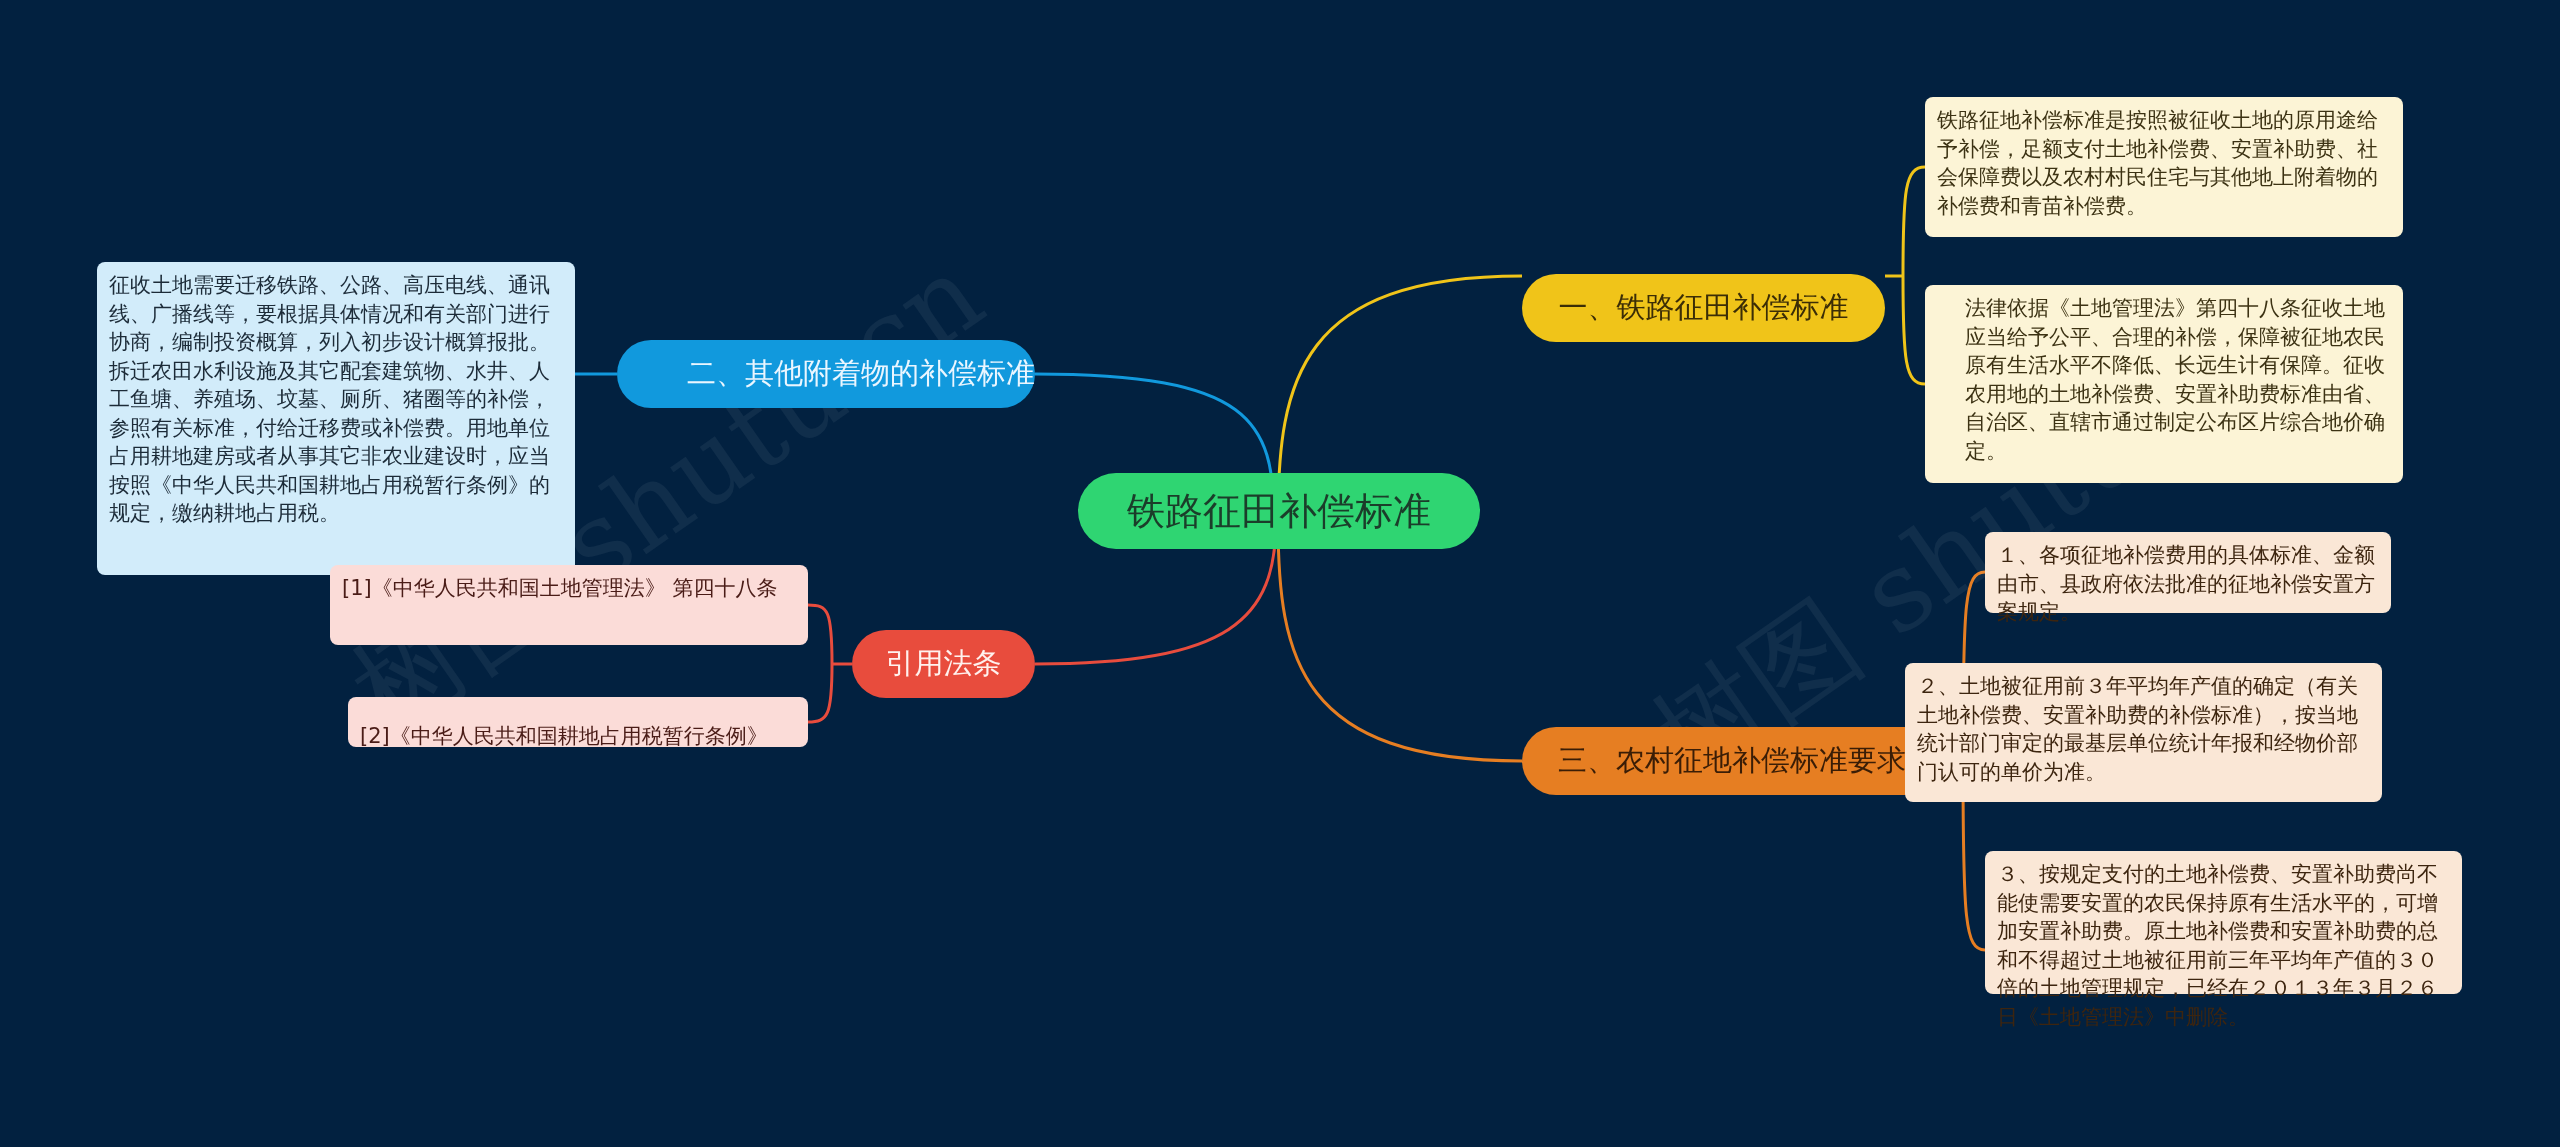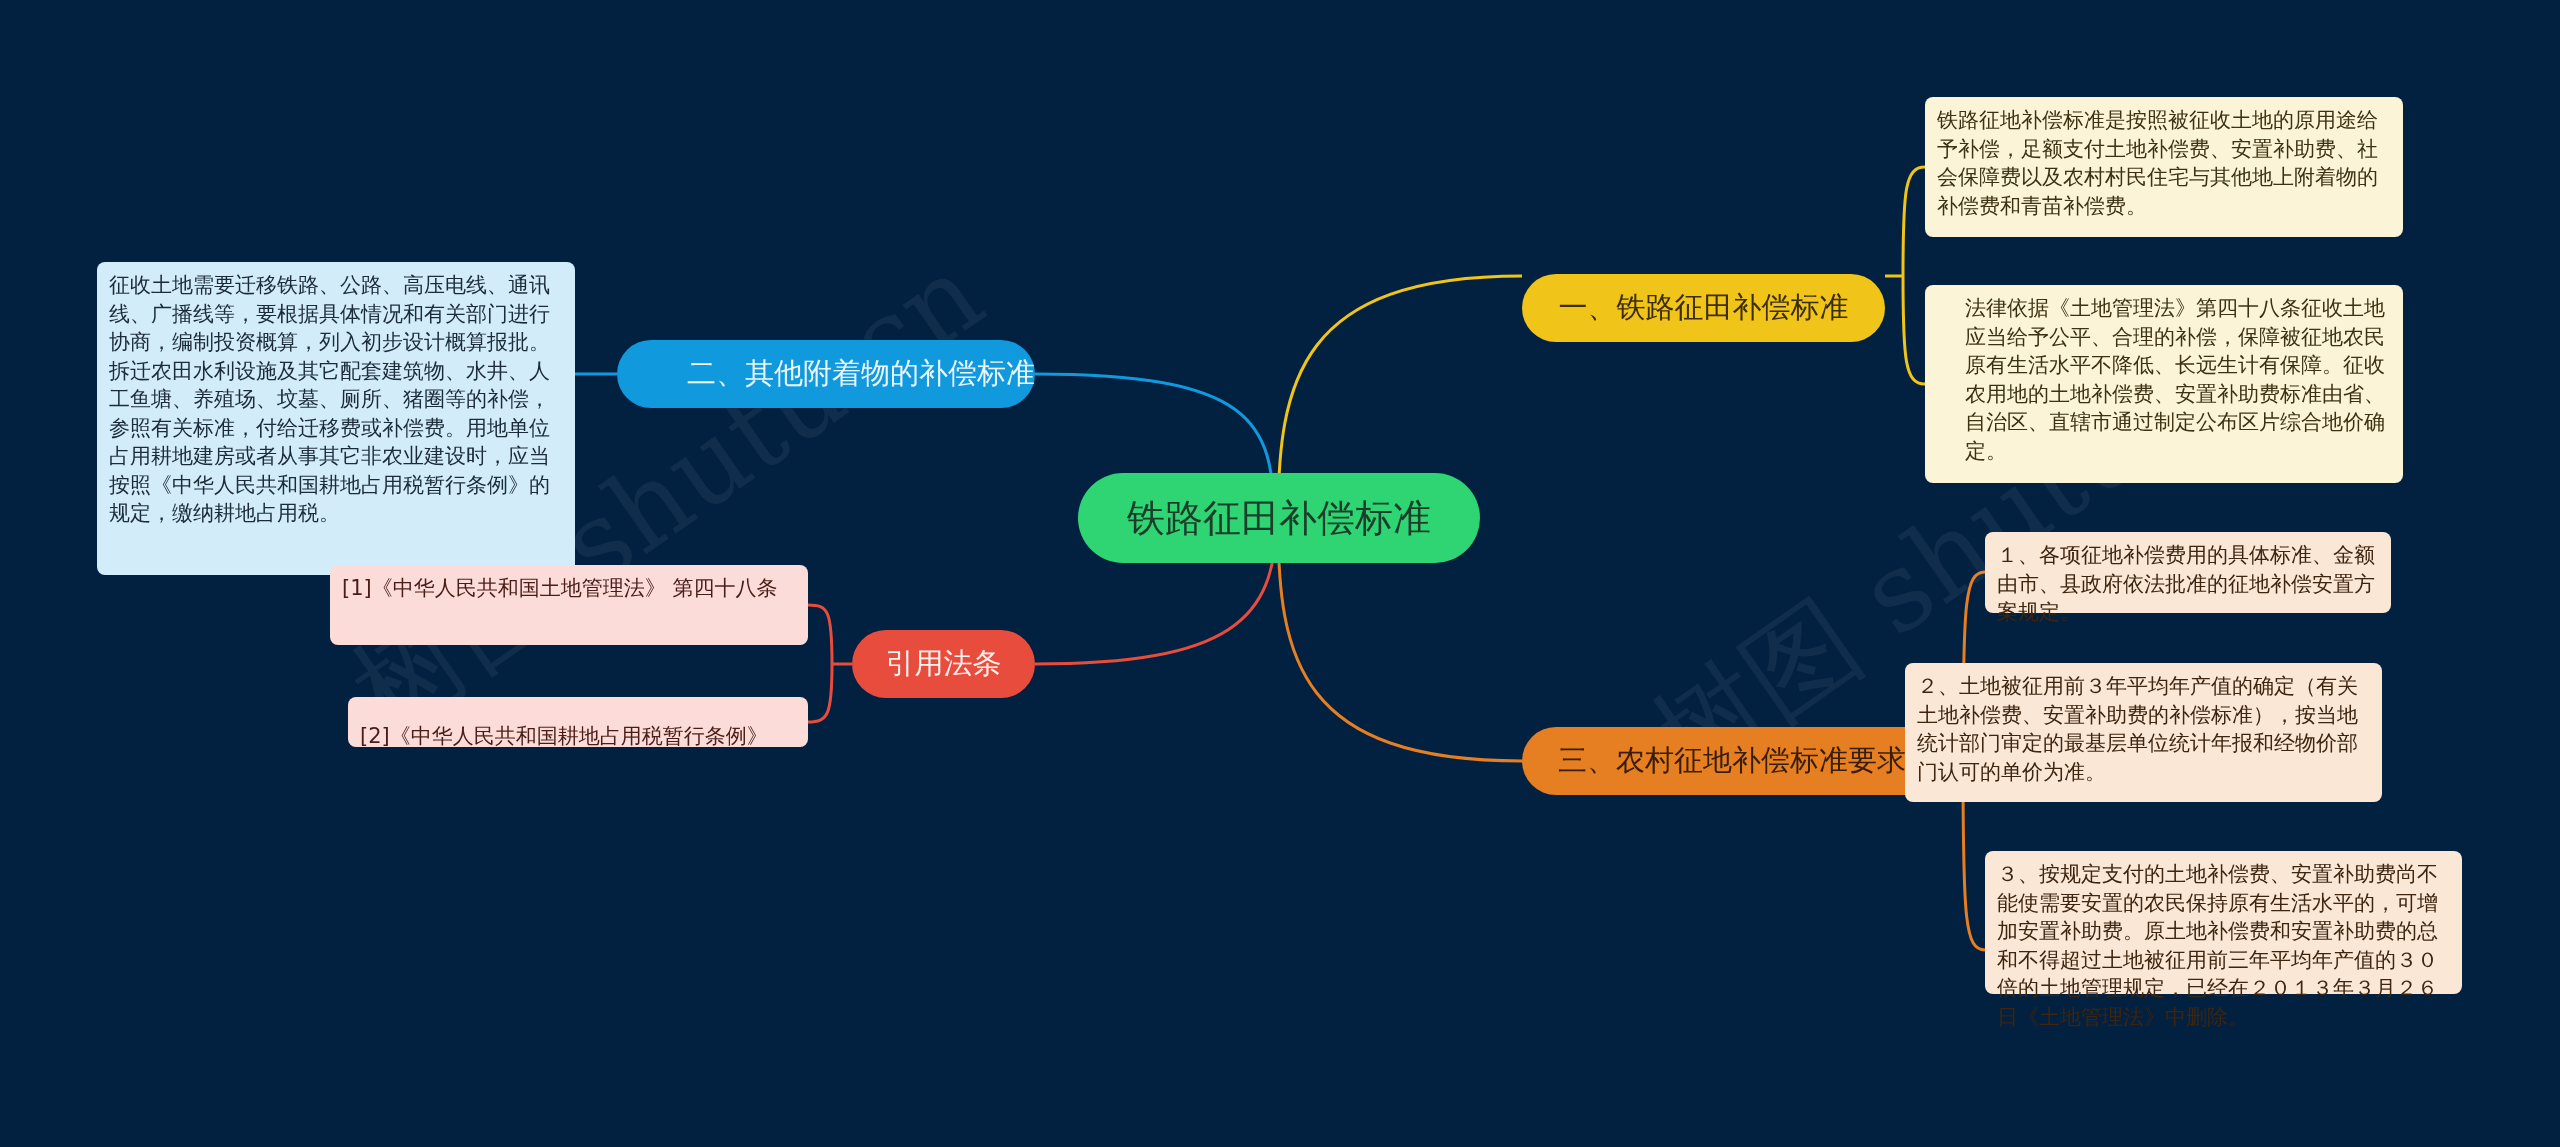--- a/index.html
+++ b/index.html
@@ -6,21 +6,21 @@
   body {
     width:2560px; height:1147px; position:relative; overflow:hidden;
     background:#022140;
     font-family:"DejaVu Sans","Liberation Sans",sans-serif;
   }
   svg.links { position:absolute; left:0; top:0; width:2560px; height:1147px; }
   .node {
     position:absolute; box-sizing:border-box; display:flex; align-items:center; justify-content:center;
     border-radius:40px; white-space:nowrap;
   }
-  .center { left:1078px; top:473px; width:402px; height:90px; background:#2fd572; color:#1b3d2a; font-size:38px; border-radius:45px; }
+  .center { left:1078px; top:473px; width:402px; height:76px; background:#2fd572; color:#1b3d2a; font-size:38px; border-radius:45px; }
   .l1 { height:68px; font-size:29px; border-radius:34px; }
   .l1-yellow { left:1522px; top:242px; width:363px; background:#f0c419; color:#3b2d06;margin-top:32px; }
   .l1-blue { left:617px; top:340px; width:418px; background:#1199dd; color:#eaf6ff;justify-content:flex-end; }
   .l1-red { left:852px; top:630px; width:183px; background:#e84c3d; color:#fff1ee; }
   .l1-orange { left:1522px; top:727px; width:420px; background:#e67e22; color:#3a1d06; }
   .leaf {
     position:absolute; box-sizing:border-box; border-radius:8px;
     font-size:21px; line-height:28.5px; padding:9px 12px; white-space:pre-wrap; word-break:break-all;
   }
   .leaf-yellow { background:#fcf4d6; color:#3c3213; }

